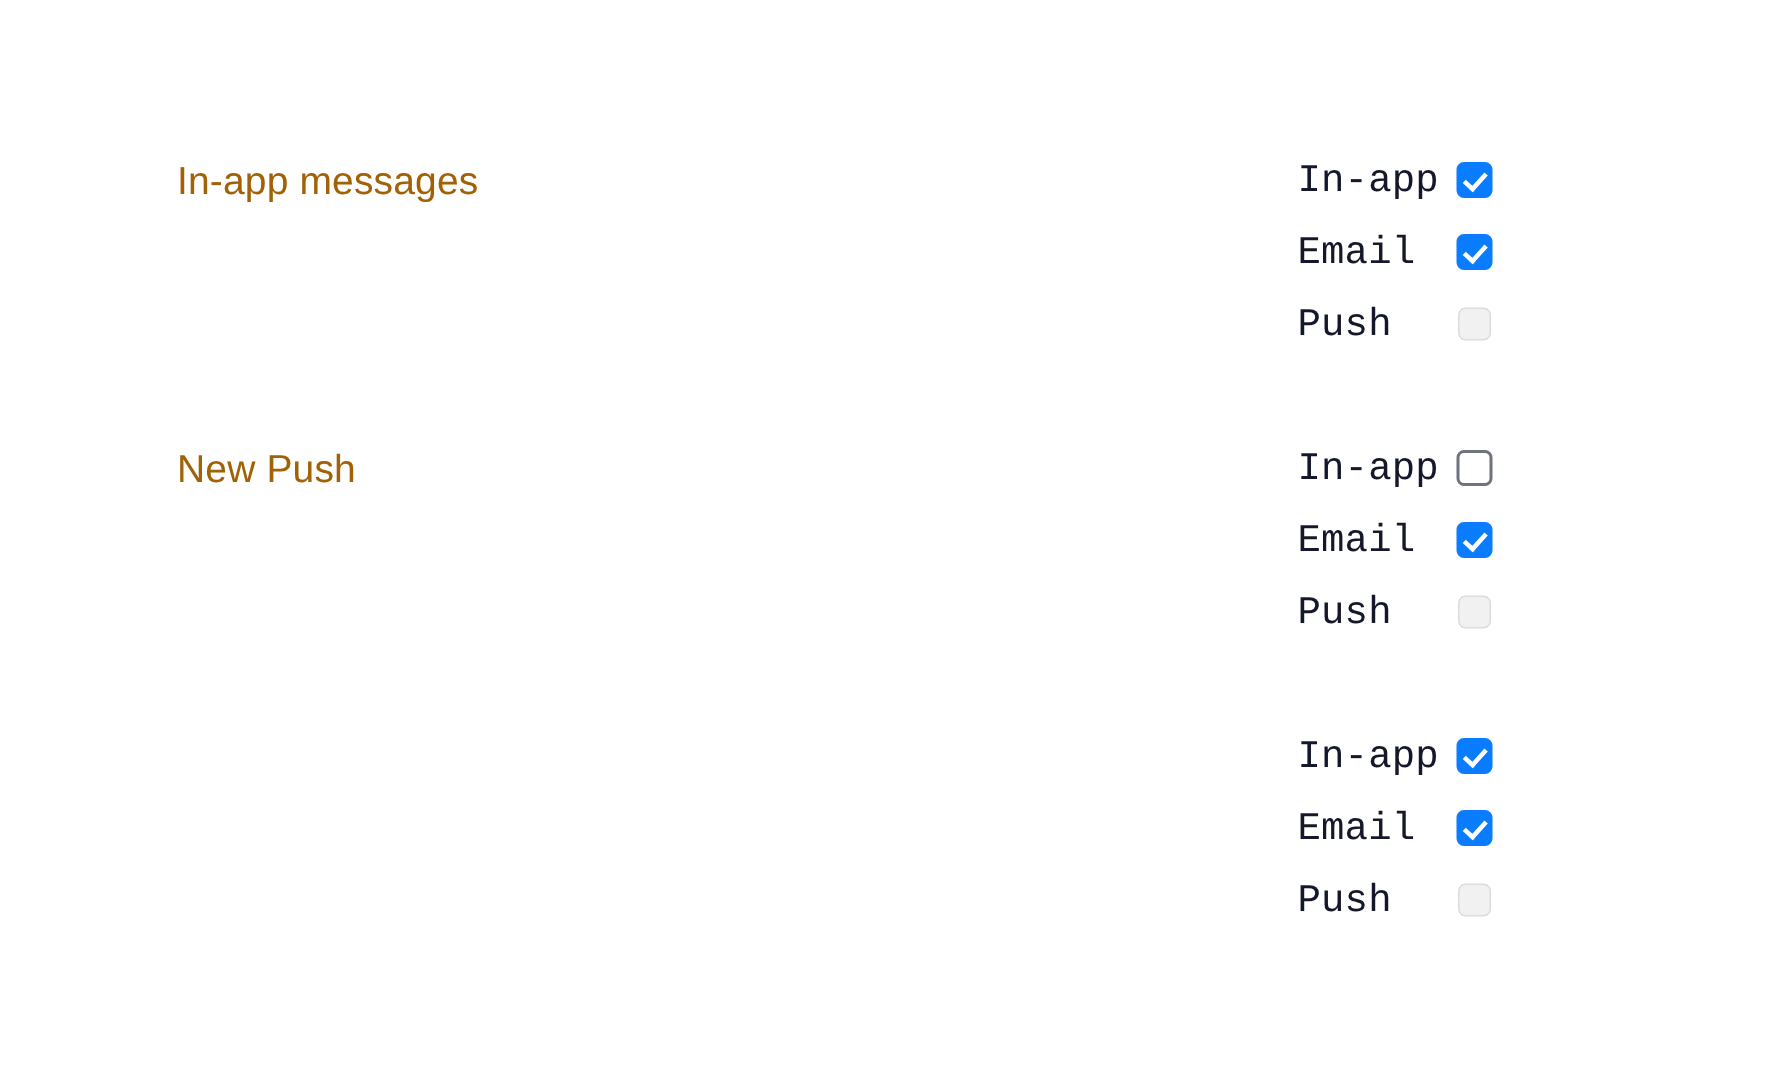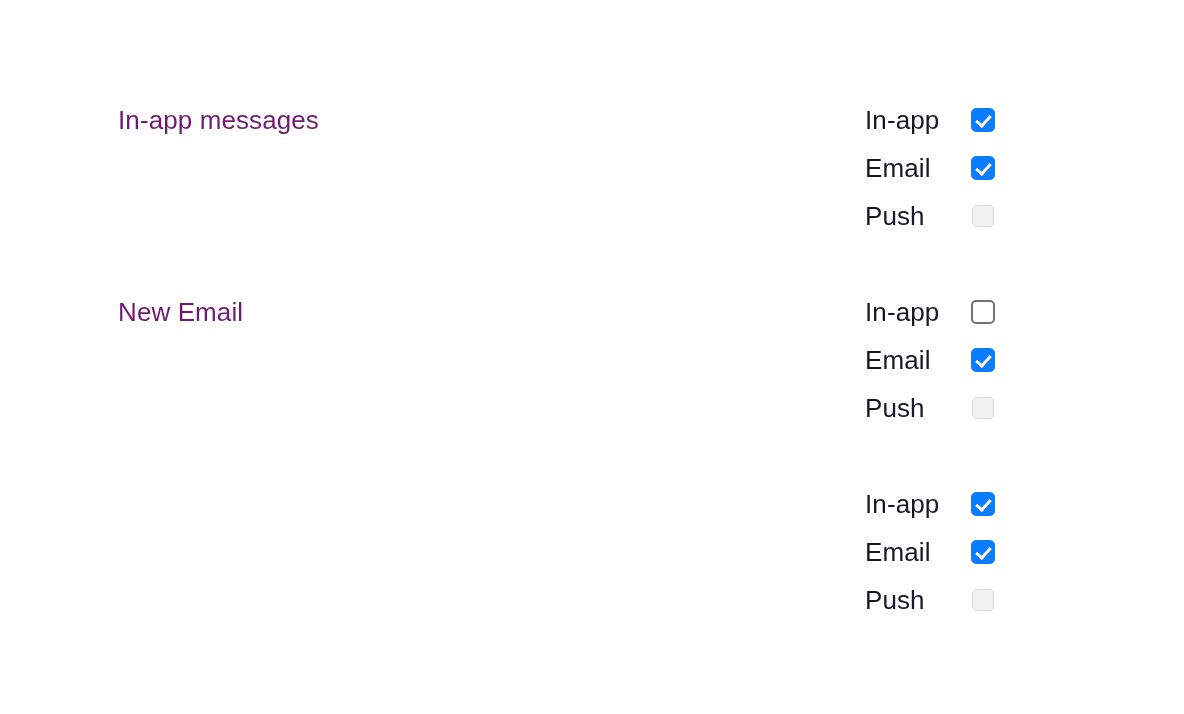--- a/index.html
+++ b/index.html
@@ -36,35 +36,36 @@
     left: 118px;
     top: 0;
     width: 730px;
   }
 
   .group-title,
   .group-desc {
     font-size: 26px;
     line-height: 48px;
     font-weight: 400;
-    color: #701a75;
+    color: #a16207;
     letter-spacing: 0.1px;
     white-space: nowrap;
   }
 
   .channel-list {
     position: absolute;
     left: 865px;
     top: 0;
     width: 150px;
   }
 
   .channel-row {
     position: relative;
     height: 48px;
+    font-family: Liberation Mono, monospace;
   }
 
   .channel-label {
     display: inline-block;
     font-size: 26px;
     line-height: 48px;
     font-weight: 400;
     color: #14182a;
     letter-spacing: 0.1px;
     white-space: nowrap;
@@ -135,21 +136,21 @@
       </div>
       <div class="channel-row">
         <span class="channel-label">Push</span>
         <span class="checkbox disabled"></span>
       </div>
     </div>
   </div>
 
   <div class="pref-group">
     <div class="group-text">
-      <div class="group-title">New Email</div>
+      <div class="group-title">New Push</div>
     </div>
     <div class="channel-list">
       <div class="channel-row">
         <span class="channel-label">In-app</span>
         <span class="checkbox unchecked"></span>
       </div>
       <div class="channel-row">
         <span class="channel-label">Email</span>
         <span class="checkbox checked"></span>
       </div>

